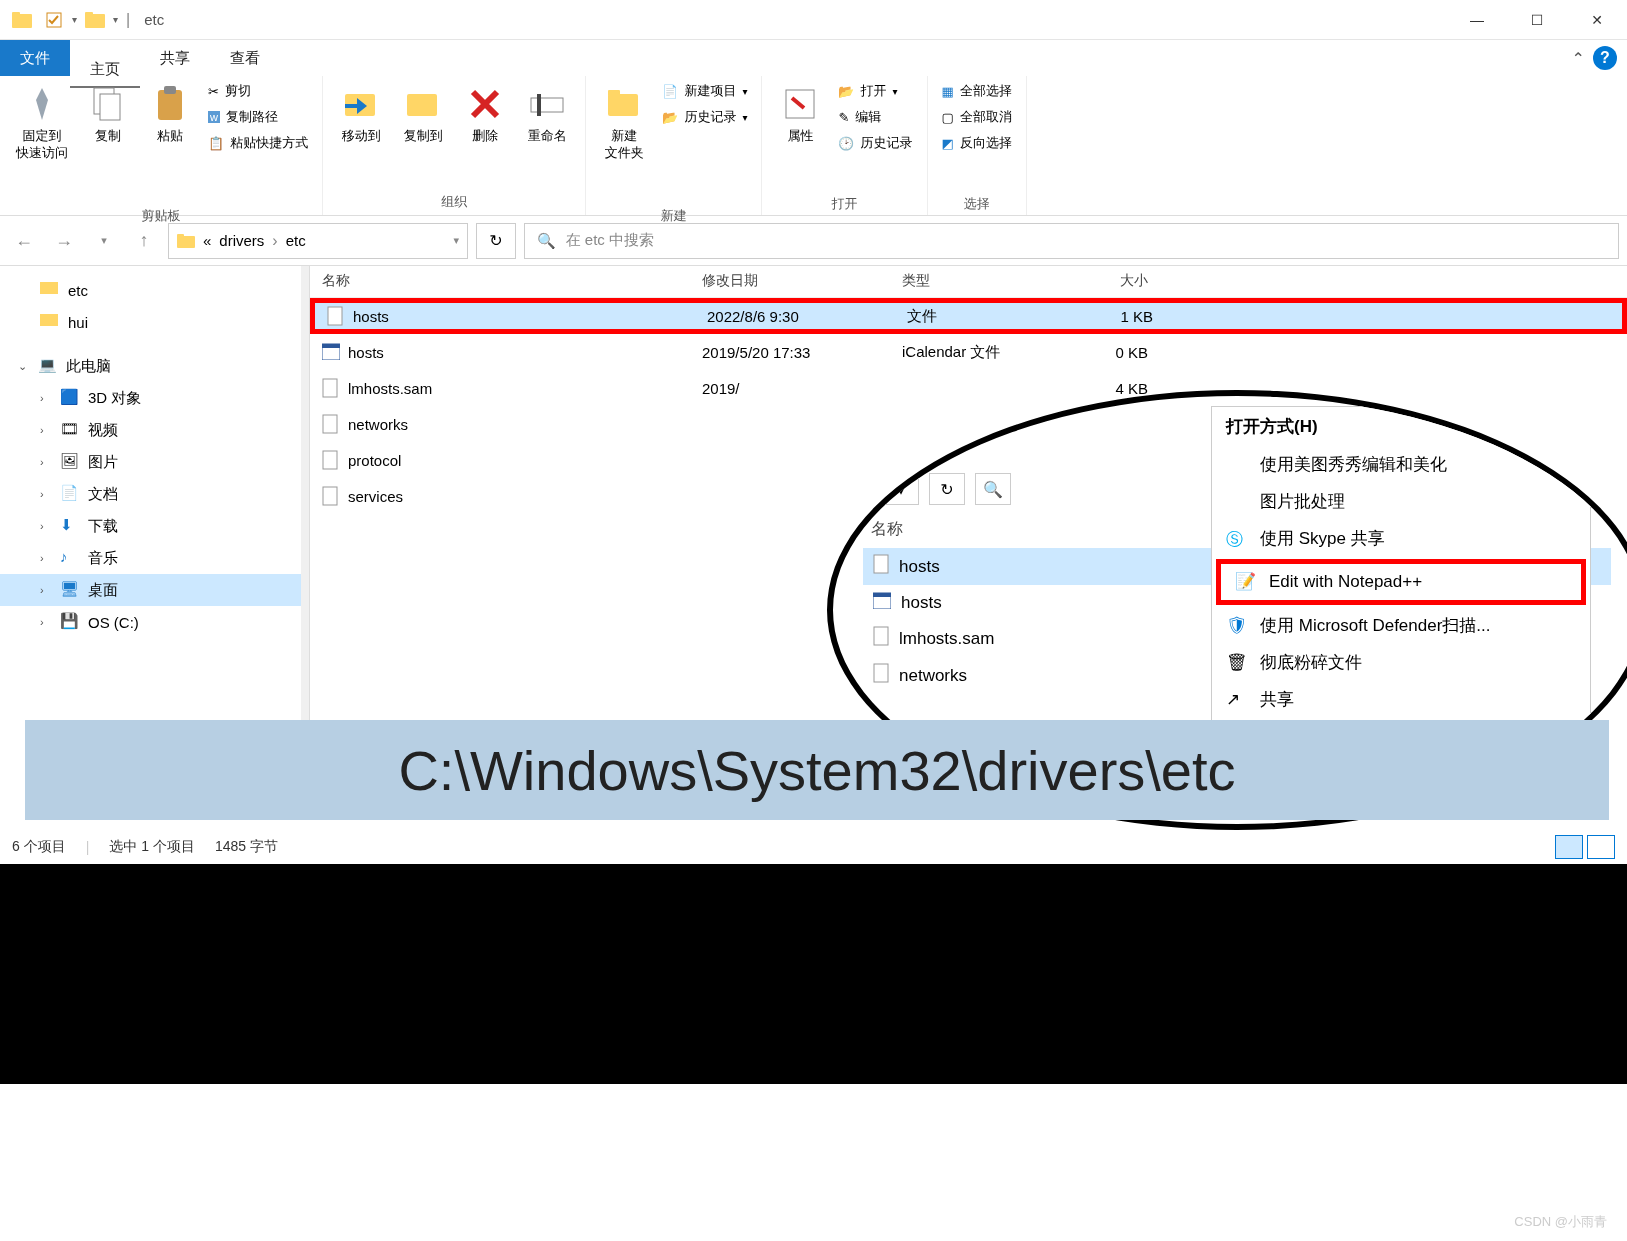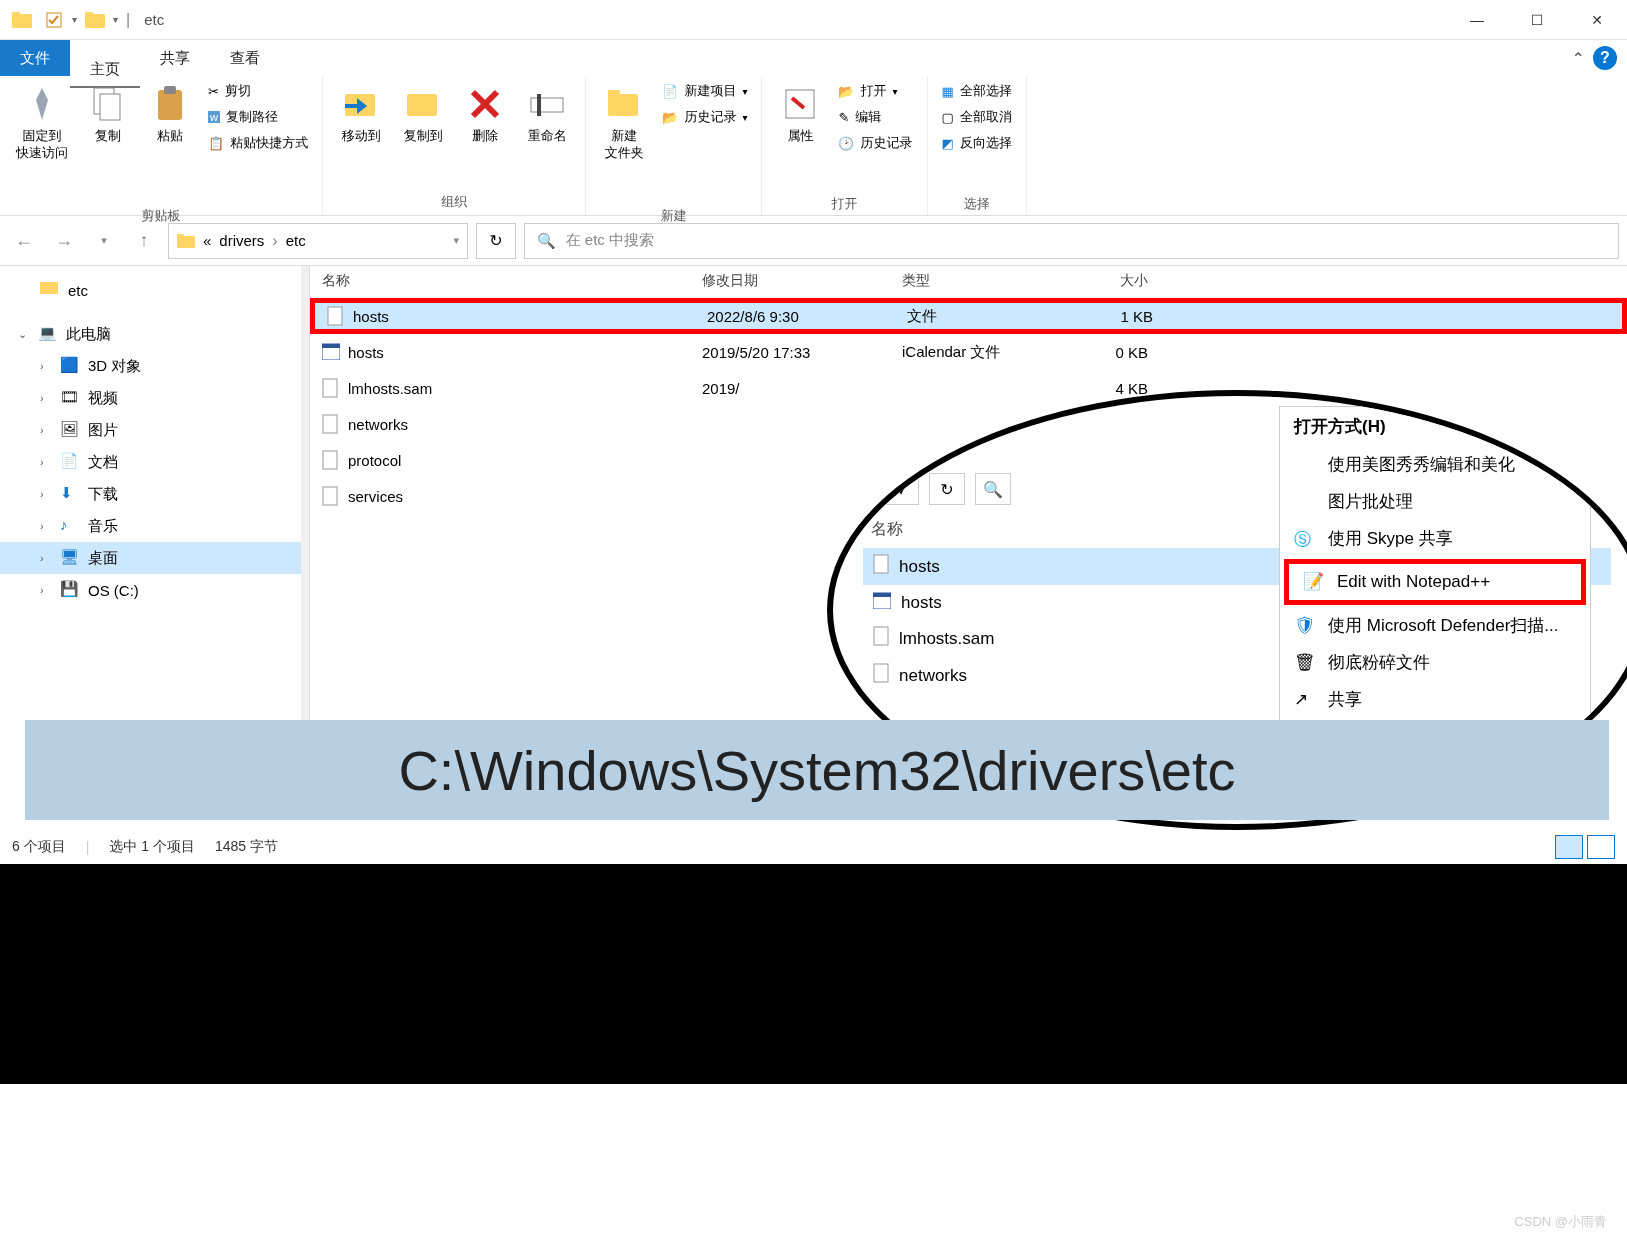--- a/index.html
+++ b/index.html
@@ -73,21 +73,21 @@
 
 .zoom { position: absolute; right: -20px; top: 390px; width: 820px; height: 440px; border: 6px solid #000; border-radius: 50% / 50%; background: #fff; overflow: hidden; }
 .zoom-inner { padding: 40px 30px 20px 30px; }
 .zoom .ztoolbar { display: flex; gap: 20px; font-size: 17px; padding: 0 0 10px 60px; }
 .zoom .zrow2 { display: flex; gap: 10px; padding: 4px 0 10px 20px; align-items: center; }
 .zoom .znavbtn { width: 36px; height: 32px; border: 1px solid #ccc; display: flex; align-items: center; justify-content: center; }
 .zoom .zheader { font-size: 16px; color: #444; padding: 4px 0 8px 8px; }
 .zoom .zfiles { }
 .zoom .zfile { display: flex; align-items: center; gap: 10px; padding: 6px 10px; font-size: 17px; }
 .zoom .zfile.sel { background: #cce8ff; }
-.ctxmenu { position: absolute; right: 50px; top: 10px; width: 312px; background: #fff; border: 1px solid #ccc; font-size: 17px; padding-bottom: 4px; }
+.ctxmenu { position: absolute; right: 50px; top: 10px; width: 380px; background: #fff; border: 1px solid #ccc; font-size: 17px; padding-bottom: 4px; }
 .ctxmenu .ctx-head { font-weight: bold; padding: 8px 14px; }
 .ctxmenu .ctx-item { display: flex; align-items: center; gap: 12px; padding: 7px 14px; }
 .ctxmenu .ctx-item.highlight { border: 5px solid #ff0000; margin: 2px 4px; }
 .ctxmenu .cicon { width: 22px; height: 22px; flex-shrink: 0; }
 
 
 .pathoverlay { position: absolute; left: 25px; top: 720px; right: 18px; height: 100px; background: #b7cfe3; display: flex; align-items: center; justify-content: center; font-size: 56px; color: #222; font-family: "Segoe UI Light", sans-serif; }
 
 
 .statusbar { position: absolute; left: 0; right: 0; top: 830px; height: 34px; display: flex; align-items: center; padding: 0 12px; font-size: 14px; color: #333; gap: 20px; }
@@ -322,20 +322,26 @@
 </div>
 
 <div class="main">
   <div class="sidebar">
     <div class="tree-item lvl2">
         <span class="ticon"><svg width="18" height="14">
             <rect class="svg-folder" width="18" height="12" y="2"></rect>
           </svg></span>
         <span>etc</span>
       </div>
+    <div class="tree-item lvl2">
+        <span class="ticon"><svg width="18" height="14">
+            <rect class="svg-folder" width="18" height="12" y="2"></rect>
+          </svg></span>
+        <span>hui</span>
+      </div>
     <div style="height:12px"></div>
     <div class="tree-item lvl1">
         <span class="chev">⌄</span>
         <span class="ticon">💻</span>
         <span>此电脑</span>
       </div>
     <div class="tree-item lvl2">
         <span class="chev">›</span>
         <span class="ticon">🟦</span>
         <span>3D 对象</span>

